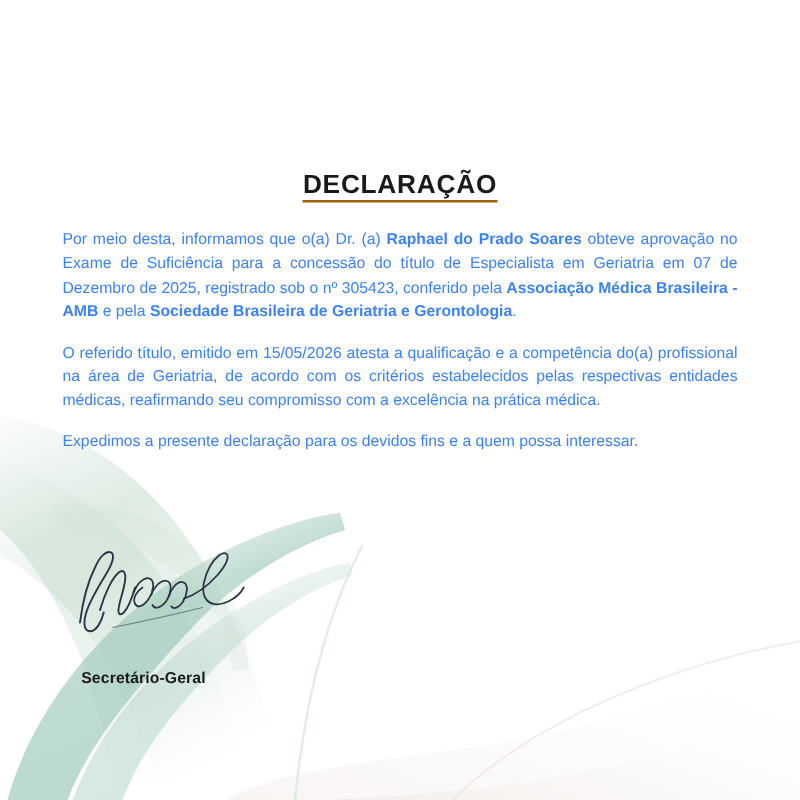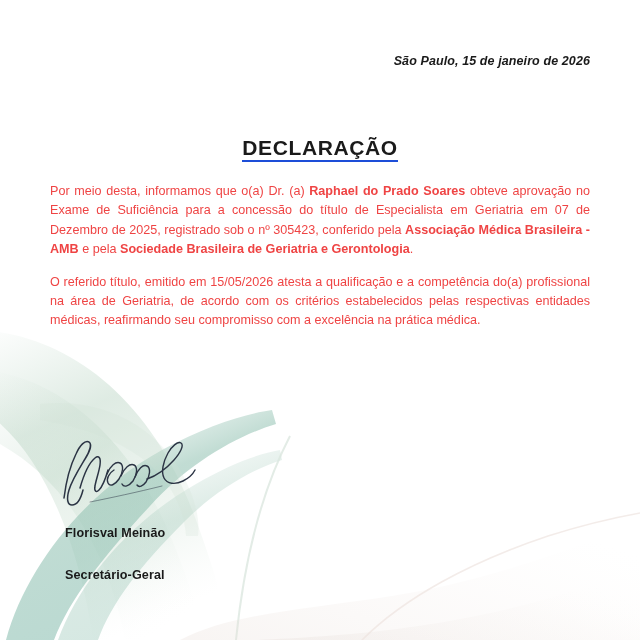--- a/index.html
+++ b/index.html
@@ -59,38 +59,38 @@
     position: absolute;
     top: 136px;
     left: 0;
     width: 640px;
     text-align: center;
     font-size: 21px;
     font-weight: bold;
     letter-spacing: 0.6px;
   }
   .doc-title span {
-    border-bottom: 2px solid #1d4ed8;
+    border-bottom: 2px solid #a16207;
     padding-bottom: 1px;
   }
 
   .body-block {
     position: absolute;
     top: 182px;
     left: 50px;
     width: 540px;
   }
 
   .para {
     font-size: 12.6px;
     line-height: 19.4px;
     text-align: justify;
     text-justify: inter-word;
     margin: 0 0 13px 0;
-    color: #ef4444;
+    color: #3b82f6;
   }
   .para:last-child { margin-bottom: 0; }
   .para.spaced-top { margin-top: 5px; }
   .para b { font-weight: bold; }
 
   
   .signature-area {
     position: absolute;
     top: 432px;
     left: 50px;
@@ -172,32 +172,32 @@
       <path d="M 640 520 C 560 556, 470 584, 392 596 C 300 610, 230 614, 180 640 L 640 640 Z" fill="url(#gWarm)"></path>
       <path d="M 640 566 C 566 598, 480 618, 404 628 C 344 636, 296 638, 258 640 L 640 640 Z" fill="url(#gWarm2)"></path>
       <path d="M 362 640 C 404 598, 470 562, 548 536 C 586 524, 618 517, 640 513" fill="none" stroke="#ece2dd" stroke-opacity="0.65" stroke-width="1.6"></path>
 
       <path d="M 40 404 C 96 398, 150 420, 180 470 C 196 498, 200 520, 198 536 L 186 536 C 184 508, 170 480, 144 460 C 116 438, 76 426, 40 420 Z" fill="#cfe0d5" fill-opacity="0.24"></path>
     </svg>
   </div>
 
   <div id="content">
 
-    <div class="date-line">São Paulo, 15 de janeiro de 2026</div>
 
     <div class="doc-title">
       <span>DECLARAÇÃO</span>
     </div>
 
     <div class="body-block">
 
       <p class="para"><span>Por meio desta, informamos que o(a) Dr. (a) </span><b>Raphael do Prado Soares</b><span> obteve aprovação no Exame de Suficiência para a concessão do título de Especialista em Geriatria em 07 de Dezembro de 2025, registrado sob o nº 305423, conferido pela </span><b>Associação Médica Brasileira - AMB</b><span> e pela  </span><b>Sociedade Brasileira de Geriatria e Gerontologia</b><span>.</span></p>
 
       <p class="para spaced-top">O referido título, emitido em 15/05/2026 atesta a qualificação e a competência do(a) profissional na área de Geriatria, de acordo com os critérios estabelecidos pelas respectivas entidades médicas, reafirmando seu compromisso com a excelência na prática médica.</p>
 
+      <p class="para spaced-top">Expedimos a presente declaração para os devidos fins e a quem possa interessar.</p>
 
     </div>
 
     <div class="signature-area">
 
       <div class="signature-mark">
         <svg viewBox="0 0 150 75" xmlns="http://www.w3.org/2000/svg" aria-hidden="true">
           <g fill="none" stroke="#2b3444" stroke-linecap="round" stroke-linejoin="round">
 
             <path d="M 14 66 C 16 50, 20 34, 26 22 C 30 13, 35 8, 39 10 C 42 12, 40 19, 35 27 C 29 37, 22 48, 19 58 C 16 68, 18 73, 22 73 C 27 73, 31 66, 33 58" stroke-width="1.5"></path>
@@ -208,20 +208,19 @@
             <path d="M 71 44 C 74 36, 80 31, 84 33 C 88 35, 87 43, 83 49 C 79 54, 74 56, 72 52" stroke-width="1.4"></path>
             <path d="M 85 45 C 88 37, 93 32, 97 34 C 101 36, 100 44, 96 50 C 93 54, 89 56, 87 53" stroke-width="1.4"></path>
 
             <path d="M 97 47 C 106 44, 116 37, 124 28 C 131 20, 134 13, 131 11 C 128 9, 122 14, 118 21 C 113 30, 111 40, 114 46 C 117 52, 125 53, 133 49 C 139 46, 143 42, 145 38" stroke-width="1.4"></path>
 
             <path d="M 40 70 C 60 66, 88 60, 112 54" stroke-width="0.9" stroke-opacity="0.55"></path>
           </g>
         </svg>
       </div>
 
-      <div class="signer-name">Florisval Meinão</div>
 
       <div class="signer-role">Secretário-Geral</div>
 
     </div>
 
   </div>
 </div>
 
 </body></html>

